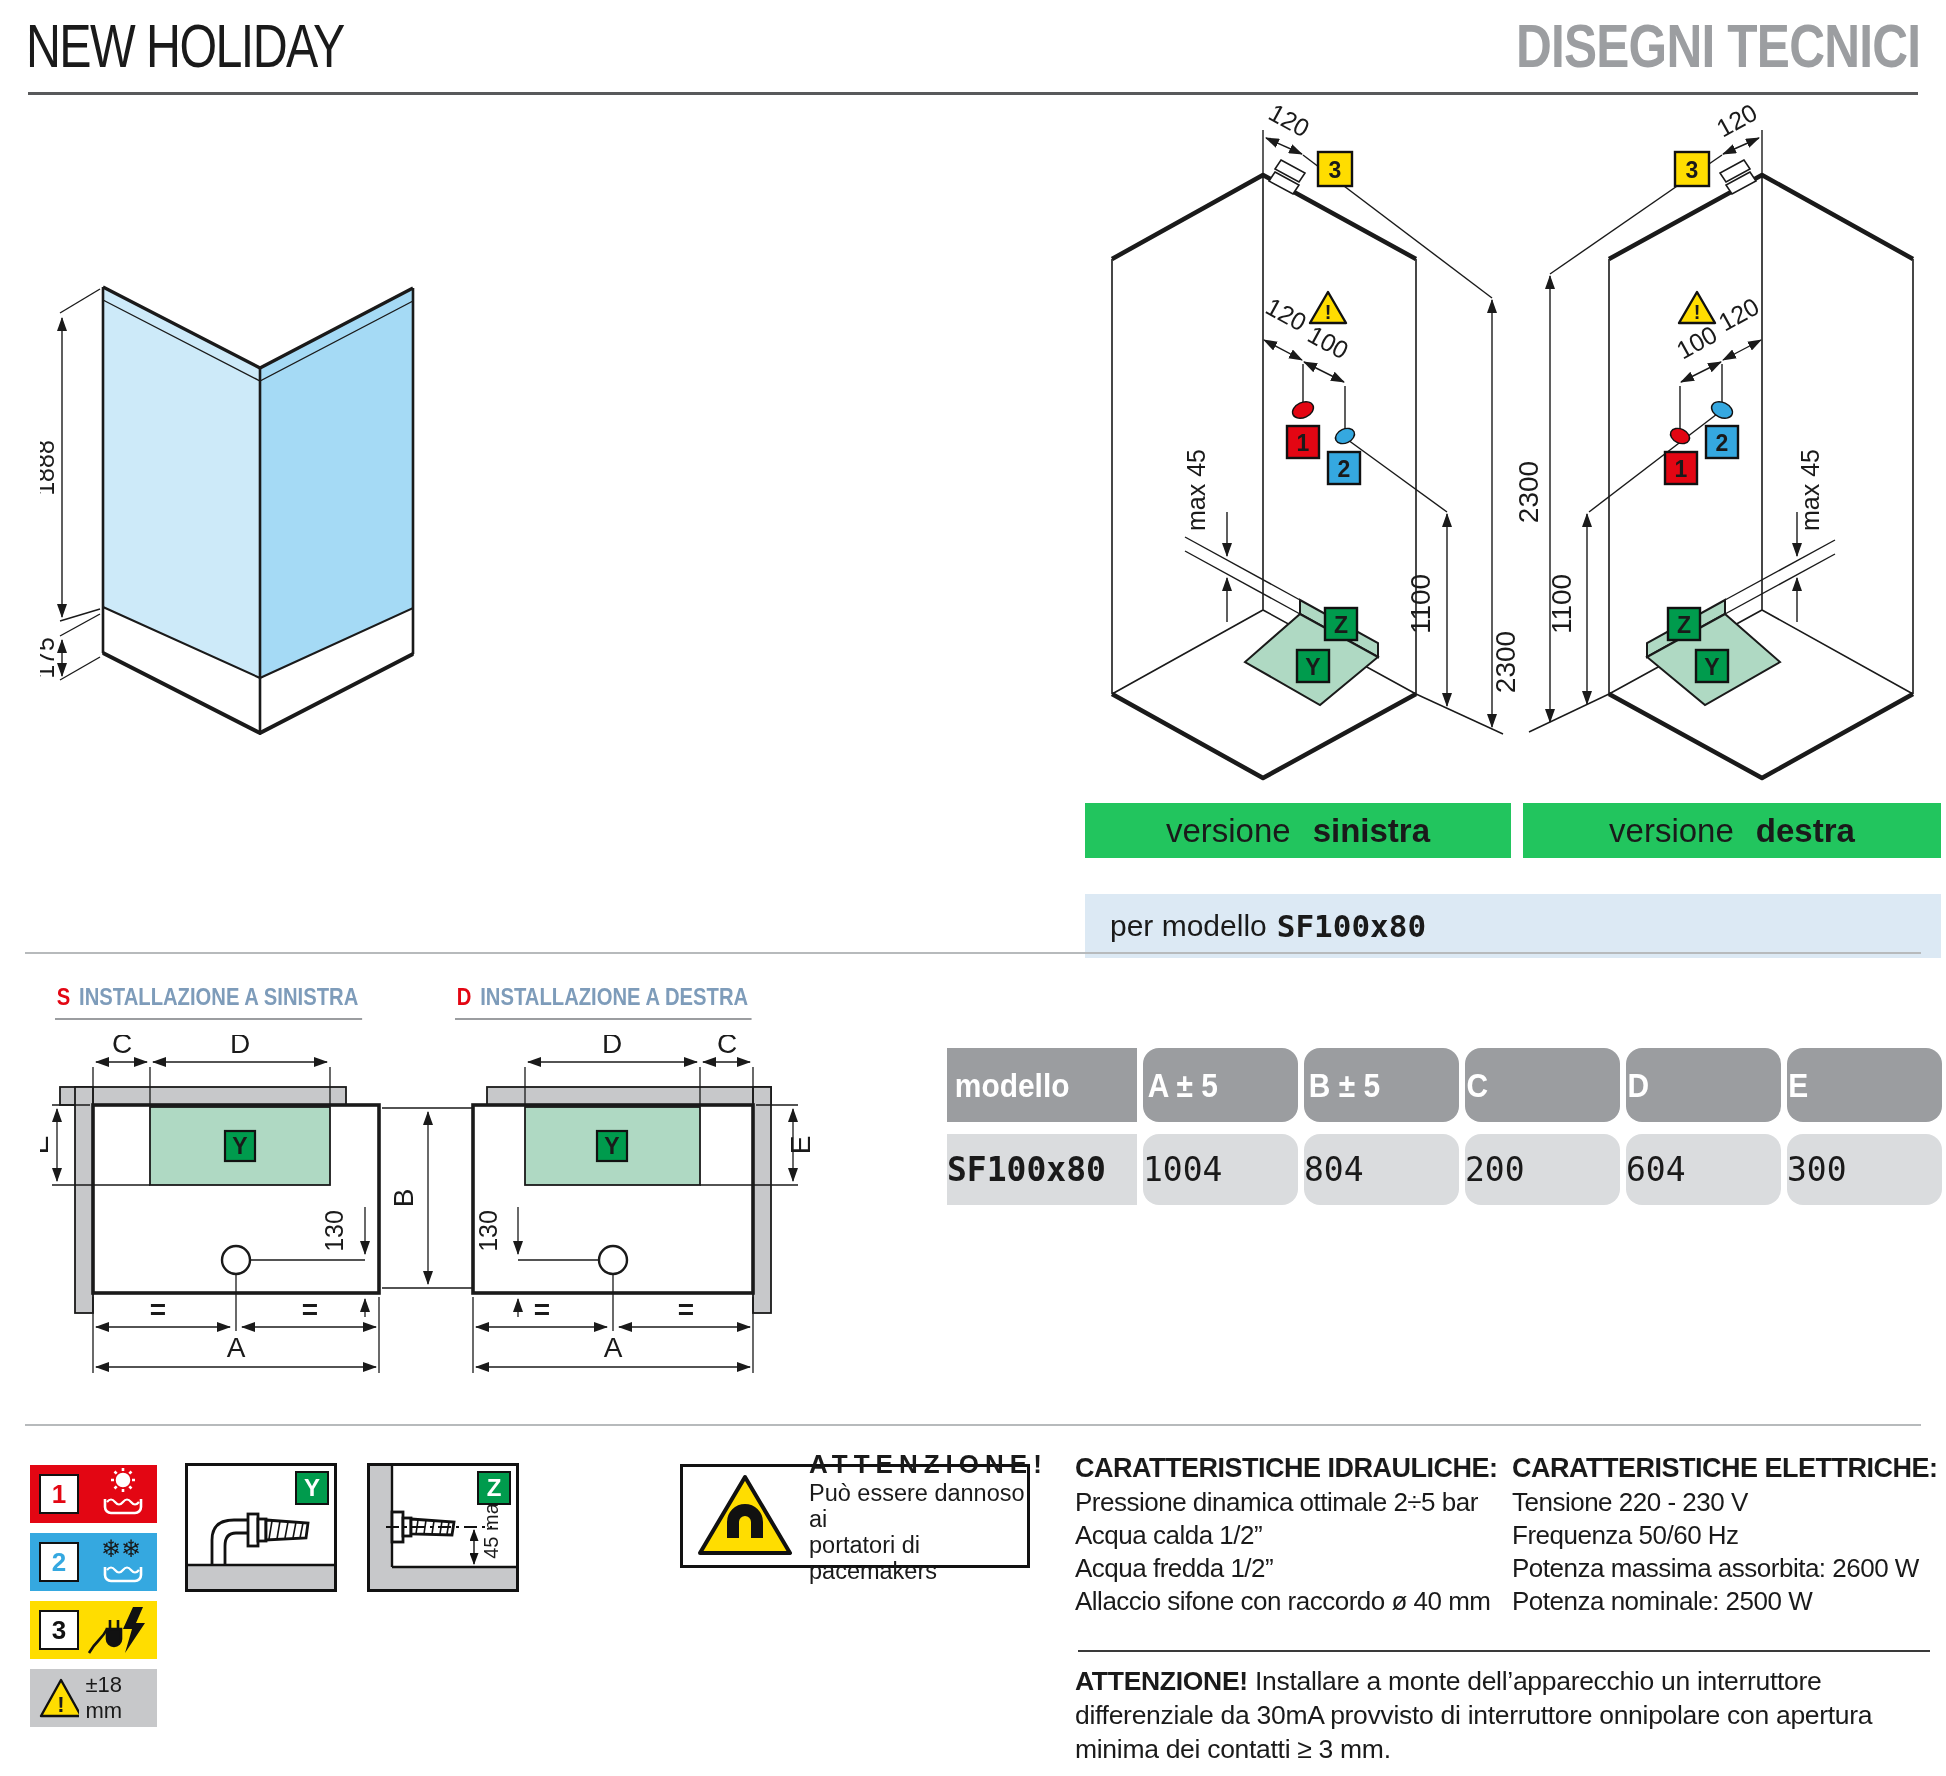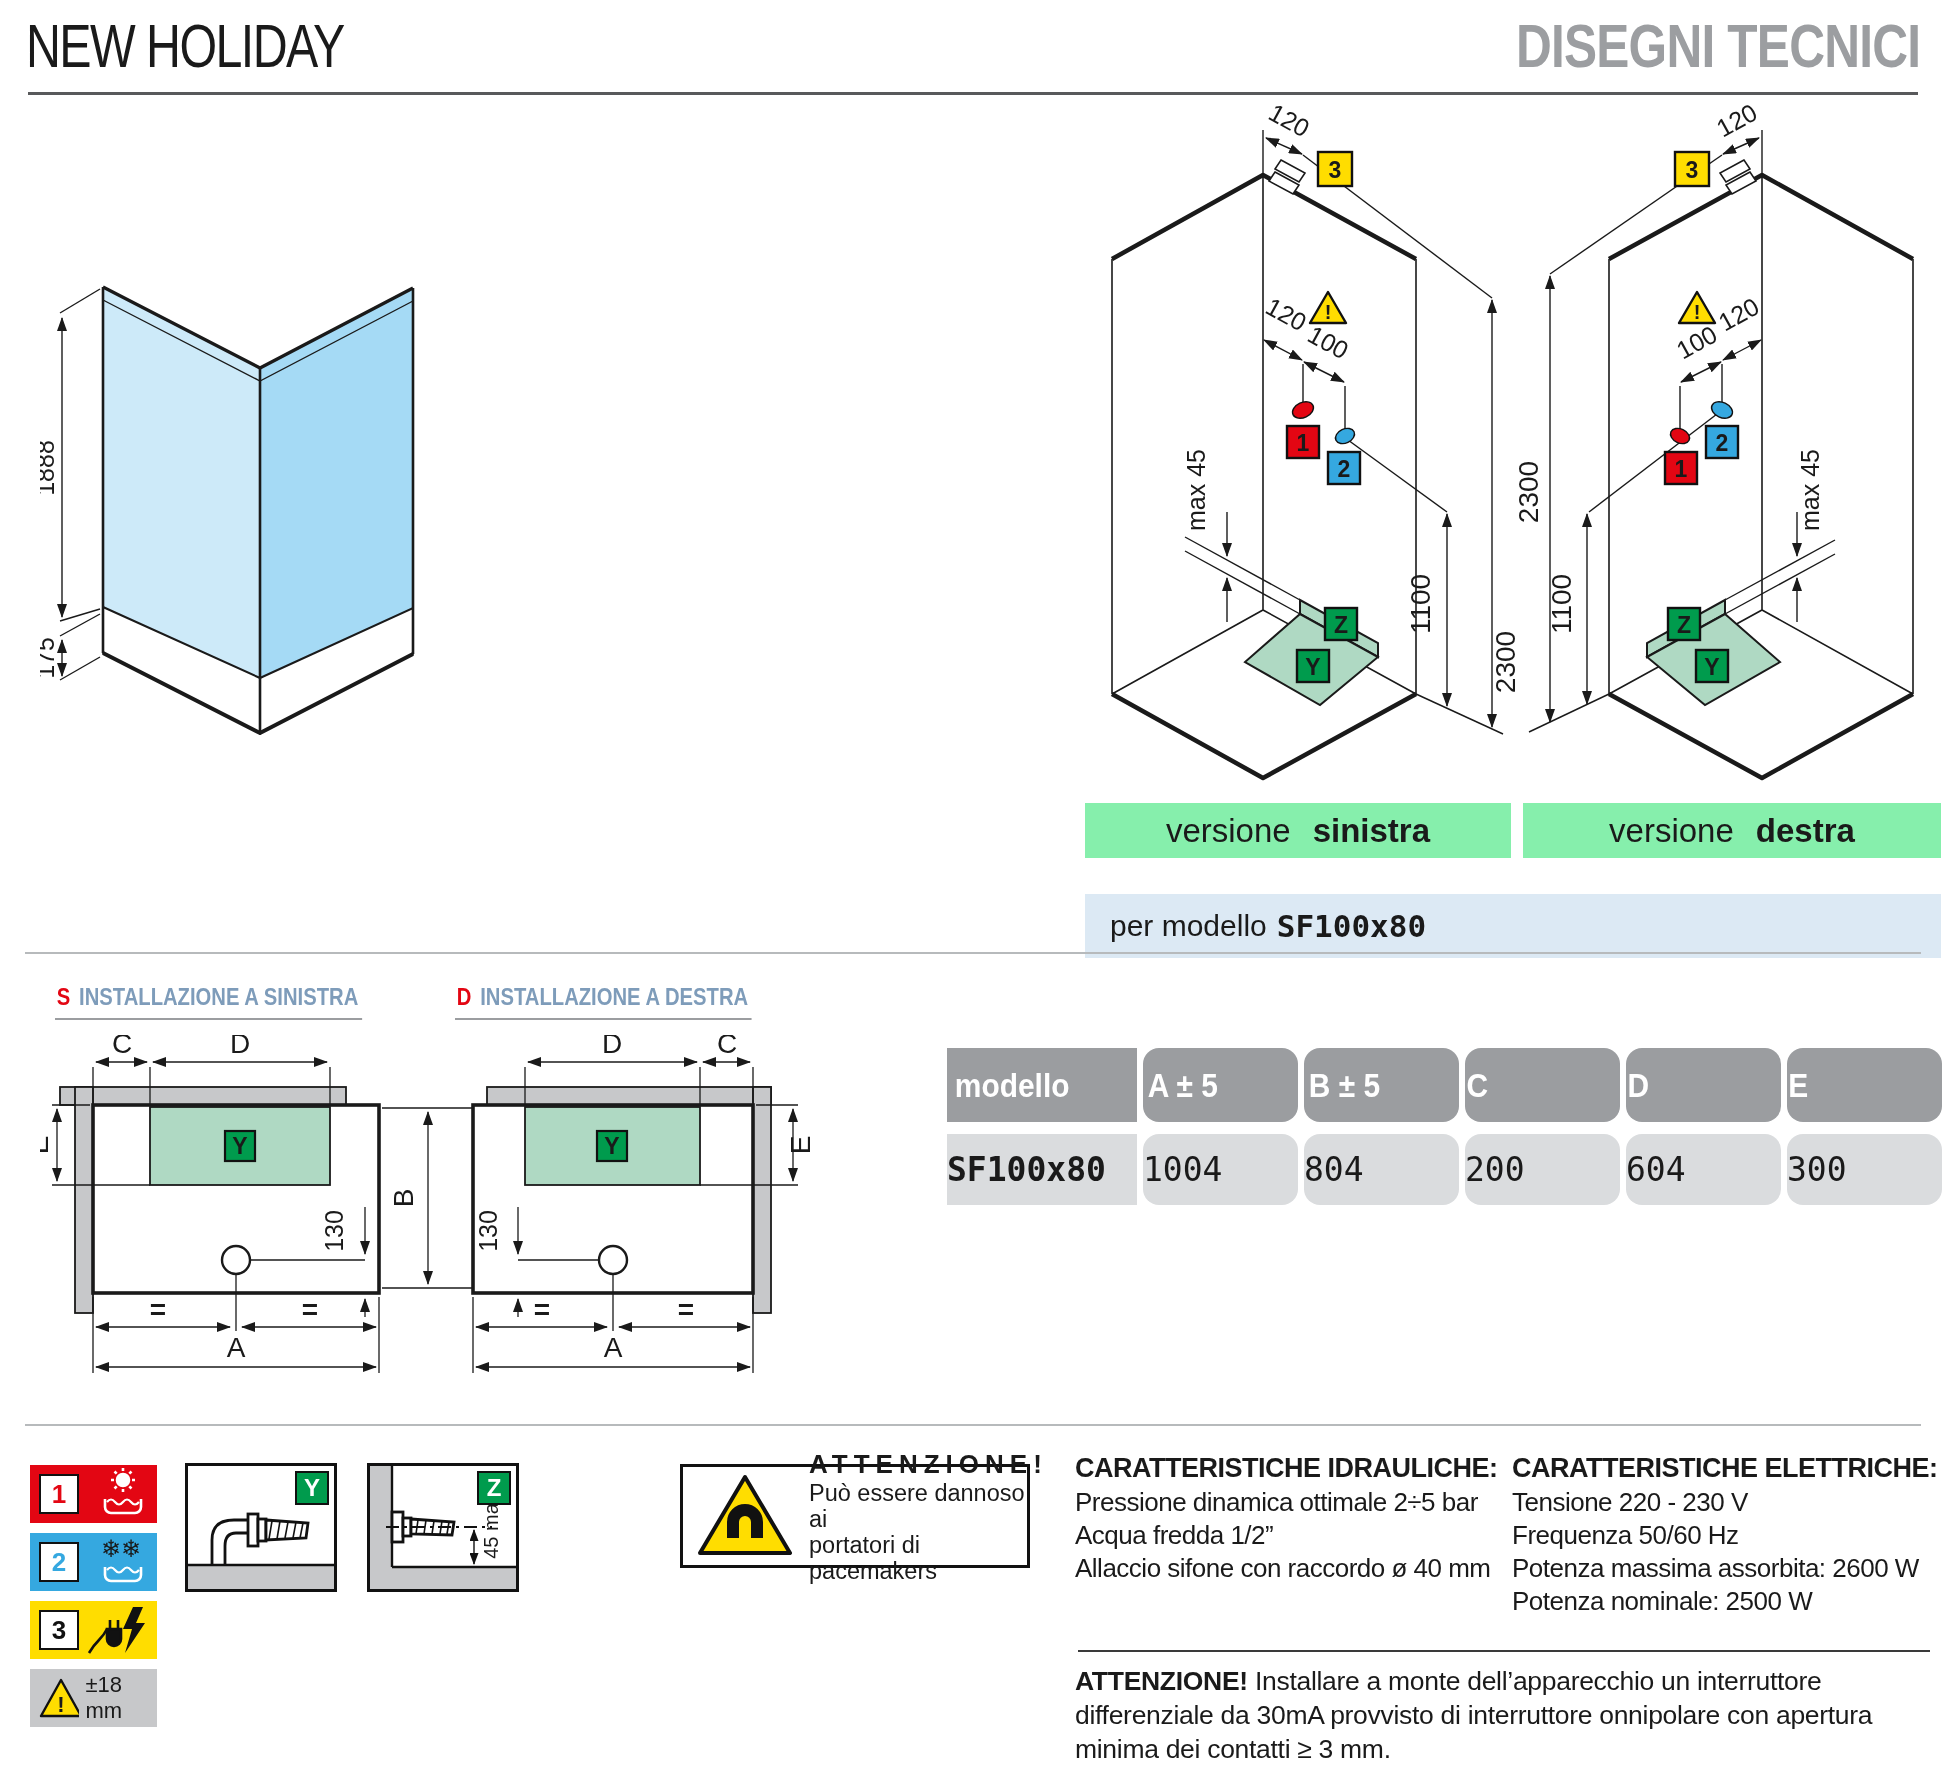--- a/index.html
+++ b/index.html
@@ -9,21 +9,21 @@
 
   
   #brand{left:26px;top:10px;font-size:62px;font-weight:400;letter-spacing:-2px;
          transform:scaleX(0.78);transform-origin:left top;white-space:nowrap;}
   #sheet-title{right:26px;top:10px;font-size:62px;font-weight:700;color:#9c9ea1;letter-spacing:-1px;
          transform:scaleX(0.80);transform-origin:right top;white-space:nowrap;}
   .hrule{height:3px;background:#58595b;}
   .divider{height:2px;background:#b7babc;}
 
   
-  .band{background:#86efac;display:flex;align-items:center;justify-content:center;
+  .band{background:#22c55e;display:flex;align-items:center;justify-content:center;
         font-size:33px;gap:20px;}
   .band b{margin-left:2px;}
   #model-band{background:#dce9f4;display:flex;align-items:center;font-size:30px;padding-left:25px;box-sizing:border-box;}
   #model-band b{margin-left:10px;font-family:"DejaVu Sans Mono",monospace;font-size:31px;}
 
   
   .plan-title{font-size:23px;letter-spacing:0px;color:#7e9cba;font-weight:700;
               border-bottom:2px solid #9b9da0;padding:0 4px 7px 2px;white-space:nowrap;
               transform:scaleX(0.88);transform-origin:left top;}
   .plan-title .pfx{color:#e30613;margin-right:10px;}
@@ -471,20 +471,21 @@
     <div class="txt">
       <div class="t1">ATTENZIONE!</div>
       <div class="t2">Può essere dannoso ai</div>
       <div class="t2">portatori di pacemakers</div>
     </div>
   </div>
 
   <div class="abs chars" style="left:1075px;top:1453px;">
     <h3>CARATTERISTICHE IDRAULICHE:</h3>
     <div>Pressione dinamica ottimale 2÷5 bar</div>
+    <div>Acqua calda 1/2”</div>
     <div>Acqua fredda 1/2”</div>
     <div>Allaccio sifone con raccordo ø 40 mm</div>
   </div>
   <div class="abs chars" style="left:1512px;top:1453px;">
     <h3>CARATTERISTICHE ELETTRICHE:</h3>
     <div>Tensione 220 - 230 V</div>
     <div>Frequenza 50/60 Hz</div>
     <div>Potenza massima assorbita: 2600 W</div>
     <div>Potenza nominale: 2500 W</div>
   </div>

